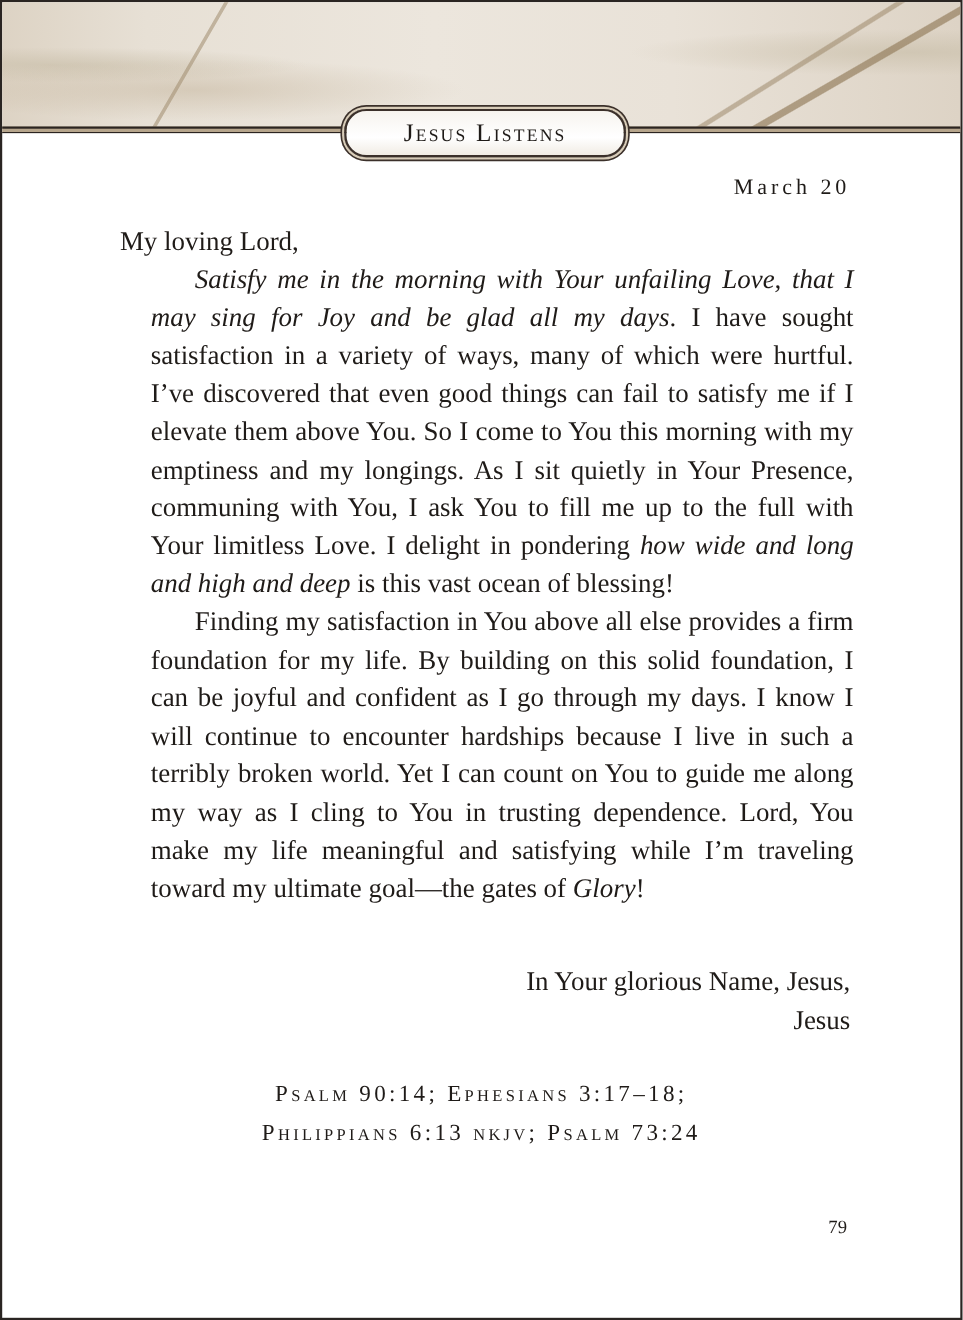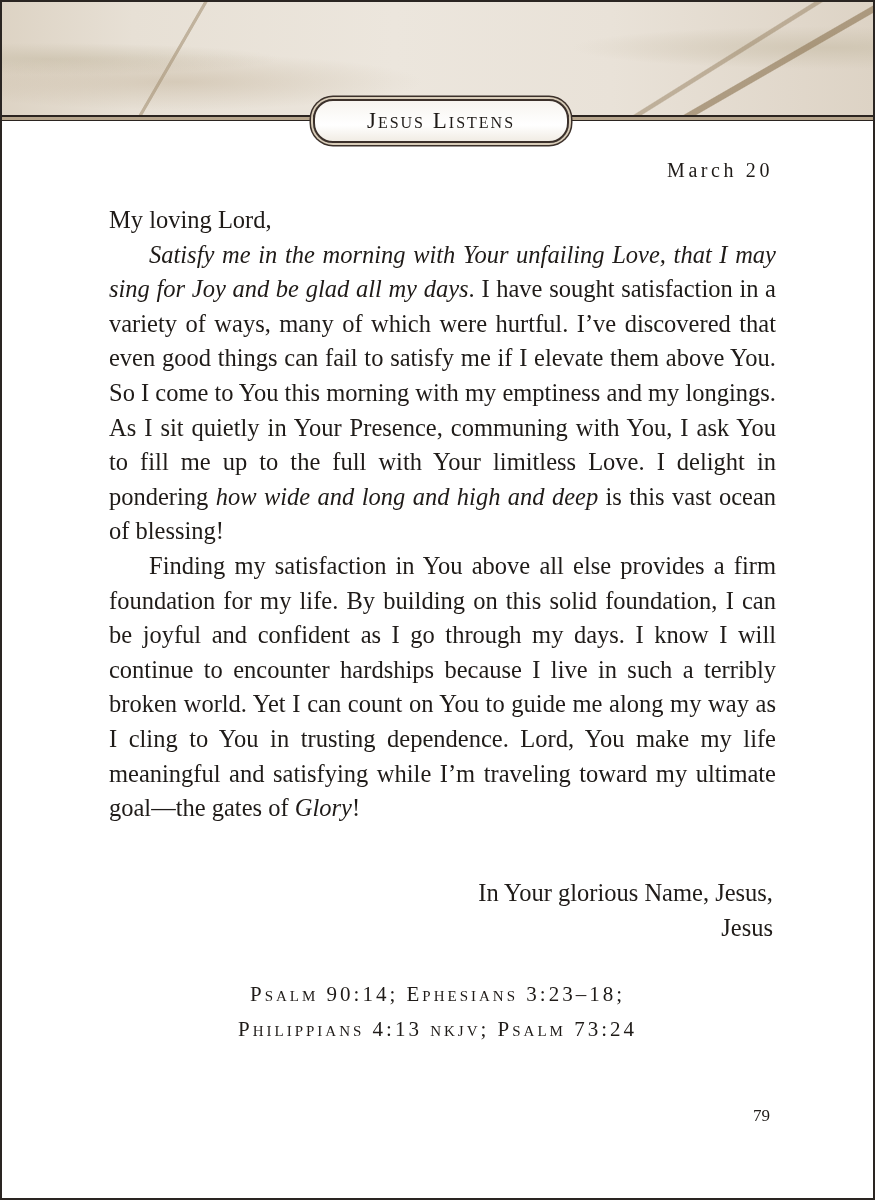--- a/index.html
+++ b/index.html
@@ -38,21 +38,21 @@
   }
   .date {
     position: absolute; right: 100px; top: 157px;
     font-size: 20px; letter-spacing: 3.6px;
   }
   .body-text {
     position: absolute; left: 107px; width: 667px; top: 201px;
     font-size: 24.5px; line-height: 34.6px; text-align: justify;
   }
   .body-text p { margin: 0; }
-  .body-text .indent { text-indent: 40px; }
+  .body-text .indent { text-indent: 40px; margin-left: 28px; }
   .salutation { margin: 0; }
   .closing {
     position: absolute; right: 100px; top: 866px; text-align: right;
     font-size: 24.5px; line-height: 34.6px; margin-top: 8px;
   }
   .refs {
     position: absolute; left: 0; right: 0; top: 975px; text-align: center;
     font-variant: small-caps; font-size: 21px; line-height: 35px; letter-spacing: 3px;
   }
   .page-number {
@@ -77,18 +77,18 @@
     <p class="indent"><em>Satisfy me in the morning with Your unfailing Love, that I may sing for Joy and be glad all my days</em><span>. I have sought satisfaction in a variety of ways, many of which were hurtful. I’ve discovered that even good things can fail to satisfy me if I elevate them above You. So I come to You this morning with my emptiness and my longings. As I sit quietly in Your Presence, communing with You, I ask You to fill me up to the full with Your limitless Love. I delight in pondering </span><em>how wide and long and high and deep</em><span> is this vast ocean of blessing!</span></p>
     <p class="indent"><span>Finding my satisfaction in You above all else provides a firm foundation for my life. By building on this solid foundation, I can be joyful and confident as I go through my days. I know I will continue to encounter hardships because I live in such a terribly broken world. Yet I can count on You to guide me along my way as I cling to You in trusting dependence. Lord, You make my life meaningful and satisfying while I’m traveling toward my ultimate goal—the gates of </span><em>Glory</em><span>!</span></p>
   </div>
 
   <div class="closing">
     <div>In Your glorious Name, Jesus,</div>
     <div>Jesus</div>
   </div>
 
   <div class="refs">
-    <div>Psalm 90:14; Ephesians 3:23–18;</div>
-    <div>Philippians 4:13 nkjv; Psalm 73:24</div>
+    <div>Psalm 90:14; Ephesians 3:17–18;</div>
+    <div>Philippians 6:13 nkjv; Psalm 73:24</div>
   </div>
 
   <div class="page-number">79</div>
 </div>
 
 </body></html>

